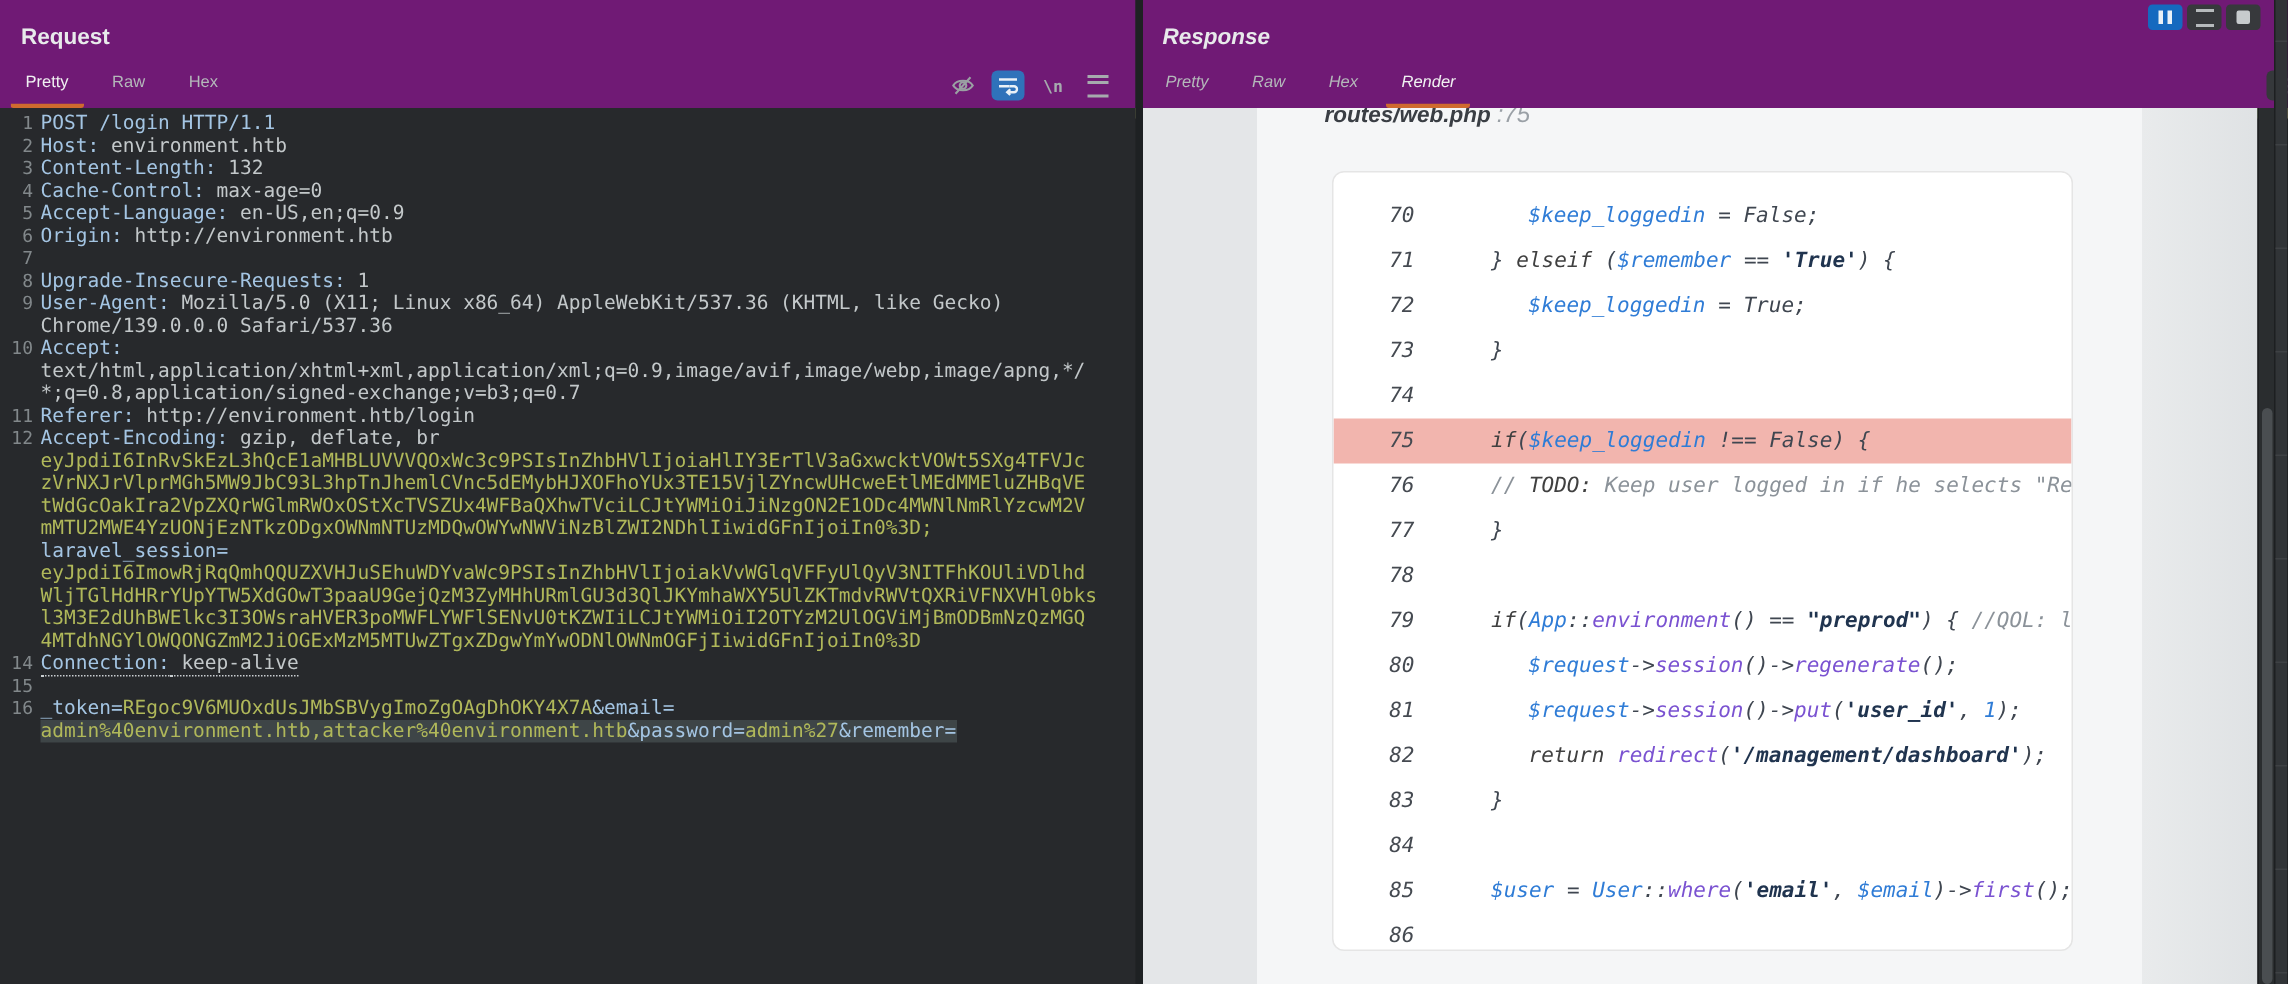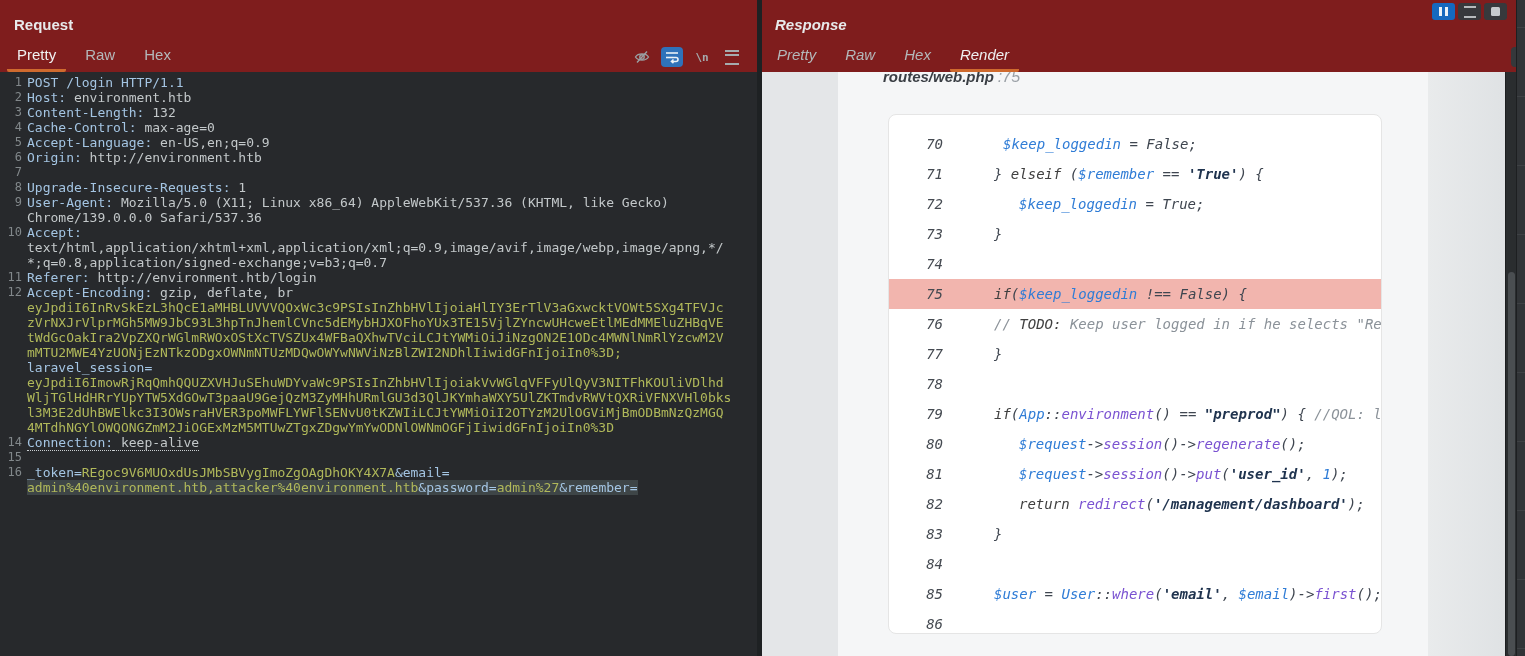--- a/index.html
+++ b/index.html
@@ -5,26 +5,26 @@
   html,body{margin:0;padding:0;background:#1b1d1f;}
   .app{position:relative;width:1525px;height:656px;background:#26292b;overflow:hidden;
        font-family:"Liberation Sans",sans-serif;}
 
   
   .pane{position:absolute;top:0;bottom:0;}
   .pane-left{left:0;width:757px;}
   .pane-right{left:762px;width:851px;font-style:italic;}
   .pane-divider{position:absolute;top:0;bottom:0;left:757px;width:5px;background:#1e2123;}
 
-  .pane-header{position:absolute;left:0;right:0;top:0;height:72px;background:#7f1d1d;
+  .pane-header{position:absolute;left:0;right:0;top:0;height:72px;background:#701a75;
                border-bottom:7px solid #bef264;}
   .pane-title{position:absolute;left:14px;top:16px;font-size:15px;font-weight:bold;color:#e8eaeb;}
 
   .tabbar{position:absolute;left:7px;bottom:0;height:26px;display:flex;align-items:flex-end;}
-  .tab{display:inline-block;padding:0 10px 5px 10px;margin-right:9px;font-size:15px;color:#b4b8ba;
+  .tab{display:inline-block;padding:0 10px 5px 10px;margin-right:9px;font-size:11px;color:#b4b8ba;
        border-bottom:3px solid transparent;border-radius:2px;cursor:pointer;line-height:18px;}
   .tab.selected{color:#f0f1f2;border-bottom-color:#cf6a2e;}
 
   .toolbar-icons{position:absolute;top:46px;height:22px;display:flex;align-items:center;gap:8px;}
   .tool-btn{width:22px;height:20px;border-radius:4px;display:flex;align-items:center;justify-content:center;}
   .tool-btn.active{background:#2f72ba;}
   .tool-btn.disabled{background:#35383b;}
   .nl-glyph{font-family:"DejaVu Sans Mono",monospace;font-size:11px;font-weight:bold;color:#a6abae;}
   .tool-btn.disabled .nl-glyph{color:#63686b;}
   .hamburger{display:inline-block;width:14px;height:11px;
@@ -177,21 +177,21 @@
       </div>
     </div>
 
     <div class="render-area">
       <div class="band-left"></div>
       <div class="band-right"></div>
       <div class="file-ref">
         <span>routes/web.php</span><span class="fline">:75</span>
       </div>
       <div class="code-card" id="code-card">
-          <div class="crow"><span class="cnum">70</span><span class="ccode" style="padding-left: 60px;"><span class="c-var">$keep_loggedin</span><span class="c-pl"> = False;</span></span></div>
+          <div class="crow"><span class="cnum">70</span><span class="ccode" style="padding-left: 76px;"><span class="c-var">$keep_loggedin</span><span class="c-pl"> = False;</span></span></div>
           <div class="crow"><span class="cnum">71</span><span class="ccode" style="padding-left: 51px;"><span class="c-pl">} </span><span class="c-kw">elseif</span><span class="c-pl"> (</span><span class="c-var">$remember</span><span class="c-pl"> == </span><span class="c-str">'True'</span><span class="c-pl">) {</span></span></div>
           <div class="crow"><span class="cnum">72</span><span class="ccode" style="padding-left: 76px;"><span class="c-var">$keep_loggedin</span><span class="c-pl"> = True;</span></span></div>
           <div class="crow"><span class="cnum">73</span><span class="ccode" style="padding-left: 51px;"><span class="c-pl">}</span></span></div>
           <div class="crow"><span class="cnum">74</span><span class="ccode" style="padding-left: 51px;"></span></div>
           <div class="crow hl"><span class="cnum">75</span><span class="ccode" style="padding-left: 51px;"><span class="c-kw">if</span><span class="c-pl">(</span><span class="c-var">$keep_loggedin</span><span class="c-pl"> !== False) {</span></span></div>
           <div class="crow"><span class="cnum">76</span><span class="ccode" style="padding-left: 51px;"><span class="c-com">// </span><span class="c-kw">TODO:</span><span class="c-com"> Keep user logged in if he selects "Remembe</span></span></div>
           <div class="crow"><span class="cnum">77</span><span class="ccode" style="padding-left: 51px;"><span class="c-pl">}</span></span></div>
           <div class="crow"><span class="cnum">78</span><span class="ccode" style="padding-left: 51px;"></span></div>
           <div class="crow"><span class="cnum">79</span><span class="ccode" style="padding-left: 51px;"><span class="c-kw">if</span><span class="c-pl">(</span><span class="c-cls">App</span><span class="c-pl">::</span><span class="c-fn">environment</span><span class="c-pl">() == </span><span class="c-str">"preprod"</span><span class="c-pl">) { </span><span class="c-com">//QOL: login</span></span></div>
           <div class="crow"><span class="cnum">80</span><span class="ccode" style="padding-left: 76px;"><span class="c-var">$request</span><span class="c-pl">-&gt;</span><span class="c-fn">session</span><span class="c-pl">()-&gt;</span><span class="c-fn">regenerate</span><span class="c-pl">();</span></span></div>

